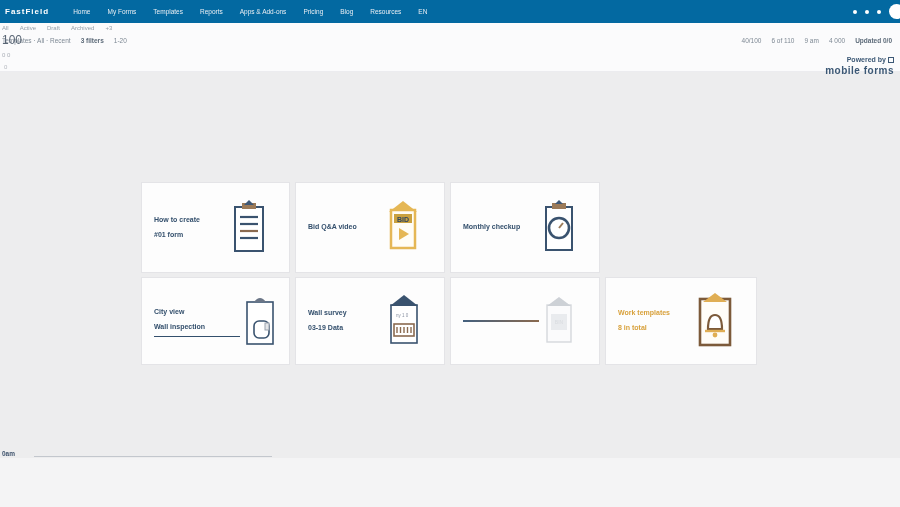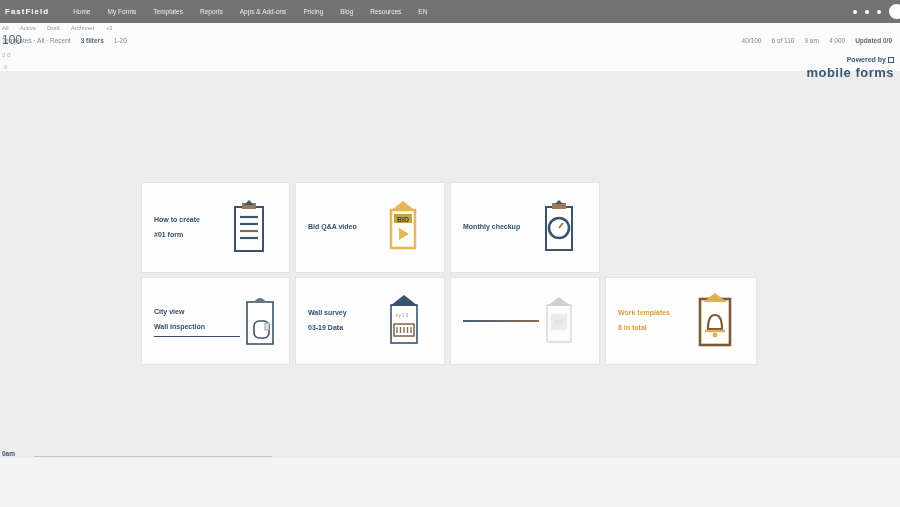--- a/index.html
+++ b/index.html
@@ -6,21 +6,21 @@
   html,body { width:900px; height:507px; overflow:hidden; }
   body {
     position:relative;
     font-family:"Liberation Sans", sans-serif;
     background:#f1f1f2;
   }
 
   
   .navbar {
     position:absolute; left:0; top:0; width:900px; height:23px;
-    background:#737373; display:flex; align-items:center; overflow:hidden;
+    background:#0369a1; display:flex; align-items:center; overflow:hidden;
   }
   .logo {
     margin-left:5px; color:#ffffff; font-size:8px; font-weight:bold;
     letter-spacing:1px; white-space:nowrap;
   }
   .nav-links { display:flex; margin-left:24px; gap:17px; }
   .nav-link {
     color:#e9eef3; font-size:6.5px; white-space:nowrap; cursor:pointer;
   }
   .nav-right {
@@ -58,21 +58,21 @@
     position:absolute; right:6px; top:56px; text-align:right; z-index:5;
   }
   .powered-line1 {
     font-size:7px; font-weight:bold; color:#3c5875; white-space:nowrap;
   }
   .powered-line1 .sq {
     display:inline-block; width:6px; height:6px; border:1.5px solid #3c5875;
     vertical-align:-1px; margin-left:2px;
   }
   .powered-line2 {
-    font-size:13px; font-weight:bold; color:#3c5875; letter-spacing:.5px;
+    font-size:10px; font-weight:bold; color:#3c5875; letter-spacing:.5px;
     margin-top:2px; white-space:nowrap;
   }
 
   
   .content-bg { position:absolute; left:0; top:72px; width:900px; height:386px; background:#ededee; }
   .bottom-strip { position:absolute; left:0; top:458px; width:900px; height:49px; background:#f4f4f5; }
 
   .card {
     position:absolute; background:#fdfdfd; border:1px solid #e4e4e7;
     display:flex; align-items:center; justify-content:space-between;

